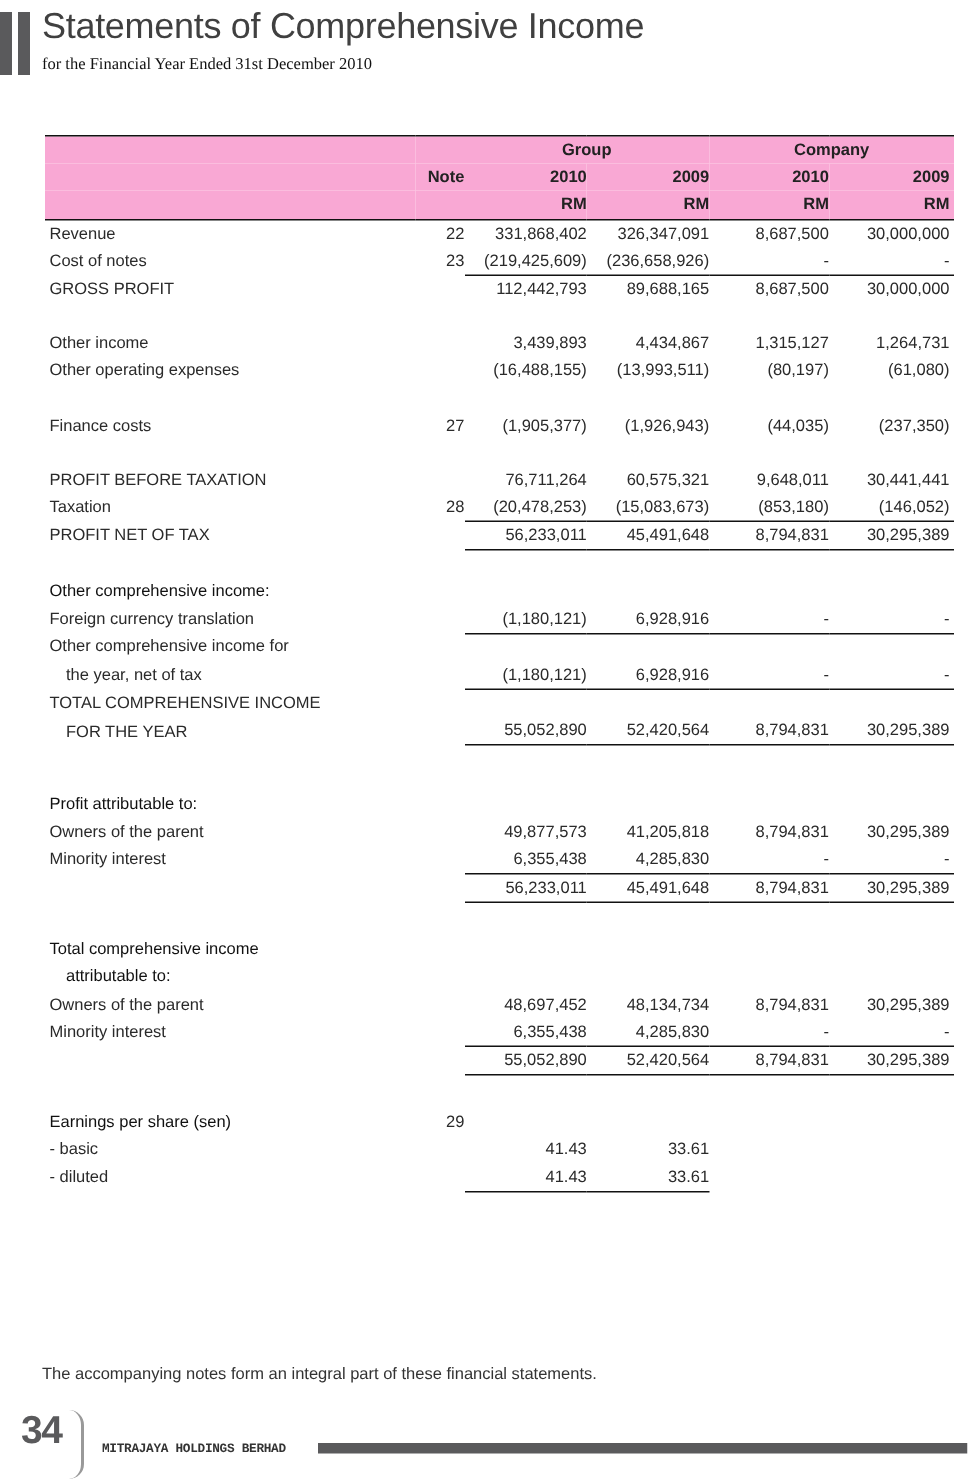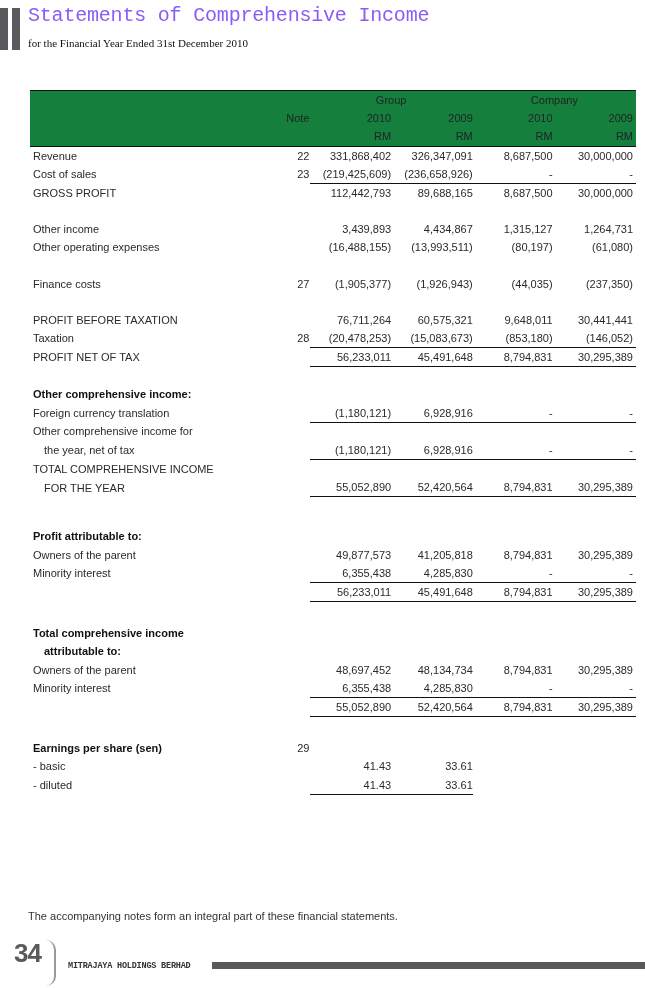--- a/index.html
+++ b/index.html
@@ -1,37 +1,37 @@
 <!DOCTYPE html>
 <html><head>
 <meta charset="utf-8">
 <style>
   html, body { margin: 0; padding: 0; background: #ffffff; }
   body { width: 645px; height: 988px; position: relative; overflow: hidden;
          font-family: "Liberation Sans", sans-serif; color: #2a2a2a; }
   .bar { position: absolute; top: 8px; height: 42px; background: #5a5a5c; }
   .bar1 { left: 0; width: 8px; }
   .bar2 { left: 12px; width: 8px; }
-  .title { position: absolute; left: 28px; top: 4px; font-family: Liberation Mono, monospace;
-           font-size: 20px; color: #8b5cf6; letter-spacing: -0.2px; white-space: nowrap; }
+  .title { position: absolute; left: 28px; top: 4px; font-family: Liberation Sans, sans-serif;
+           font-size: 24px; color: #404040; letter-spacing: -0.2px; white-space: nowrap; }
   .subtitle { position: absolute; left: 28px; top: 37px; font-family: "Liberation Serif", serif;
               font-size: 11px; color: #111; white-space: nowrap; }
 
   .stmt { position: absolute; left: 30px; top: 90px; width: 606px; border-collapse: collapse;
           font-size: 11px; }
   .stmt td { padding: 0; height: 18.2px; line-height: 18px; white-space: nowrap; }
-  .stmt thead td { background: #15803d; font-weight: normal; color: #222; }
+  .stmt thead td { background: #f9a8d4; font-weight: bold; color: #222; }
   .stmt thead tr:first-child td { border-top: 1.5px solid #111; }
   .stmt thead tr:last-child td { border-bottom: 1.5px solid #111; }
   .c-label { width: 240px; padding-left: 3px !important; }
   .c-note { width: 33px; text-align: right; }
   .c-num { width: 83px; text-align: right; }
   .c-num.last { width: 83px; padding-right: 3px !important; }
   .grp { text-align: center; }
-  .bold { font-weight: bold; color: #111; margin-top: 16px; }
+  .bold { font-weight: normal; color: #111; margin-top: 16px; }
   .indent { padding-left: 14px !important; }
   .tl td.n { border-top: 1.2px solid #111; }
   .bl td.n { border-bottom: 1.5px solid #111; margin-top: 16px; }
   .spacer td { height: 18px; }
   .spacer2 td { height: 30px; }
   .spacer3 td { height: 22px; }
 
   .footnote { position: absolute; left: 28px; top: 910px; font-size: 11px; color: #333; white-space: nowrap; }
   .pg { position: absolute; left: 14px; top: 938px; font-size: 26px; font-weight: bold; color: #5a5a5c; letter-spacing: -1px; }
   .pg-curve { position: absolute; left: 46px; top: 940px; width: 8px; height: 46px;
@@ -75,21 +75,21 @@
   <tbody>
     <tr>
       <td class="c-label">Revenue</td>
       <td class="c-note">22</td>
       <td class="c-num n">331,868,402</td>
       <td class="c-num n">326,347,091</td>
       <td class="c-num n">8,687,500</td>
       <td class="c-num n last">30,000,000</td>
     </tr>
     <tr>
-      <td class="c-label">Cost of sales</td>
+      <td class="c-label">Cost of notes</td>
       <td class="c-note">23</td>
       <td class="c-num n">(219,425,609)</td>
       <td class="c-num n">(236,658,926)</td>
       <td class="c-num n">-</td>
       <td class="c-num n last">-</td>
     </tr>
     <tr class="tl">
       <td class="c-label">GROSS PROFIT</td>
       <td class="c-note"></td>
       <td class="c-num n">112,442,793</td>

